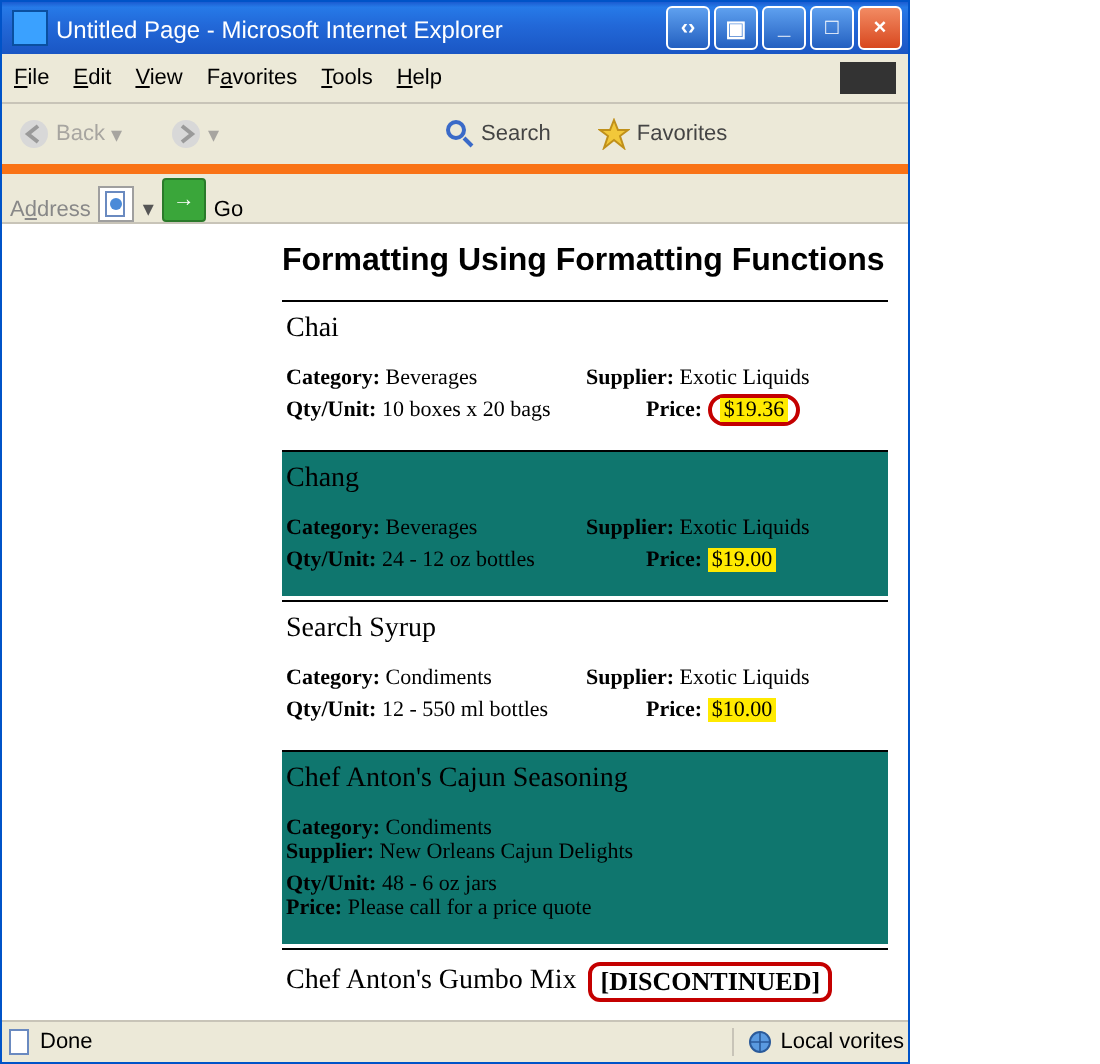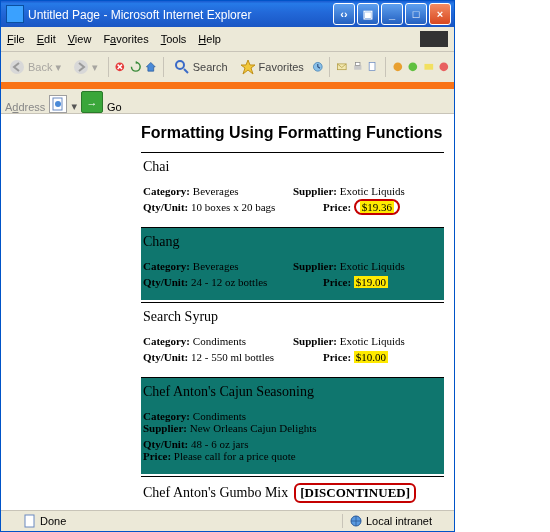--- a/index.html
+++ b/index.html
@@ -7,21 +7,21 @@
   .titlebar{height:26px;background:linear-gradient(to bottom,#1b5bd0 0%,#267ae8 10%,#2268d8 45%,#1a56c4 100%);display:flex;align-items:center;color:#fff;font-size:12px;padding:0 3px}
   .titlebar .tb-icon{width:16px;height:16px;background:#3aa1ff;border:1px solid #0a4fa0;margin:0 4px 0 2px}
   .titlebar .tb-title{flex:1;padding-top:1px}
   .tb-btns{display:flex;gap:2px}
   .tb-btn{width:20px;height:20px;border:1px solid #fff;border-radius:3px;background:linear-gradient(#5ea0ef,#2460c0);color:#fff;display:flex;align-items:center;justify-content:center;font-size:11px;font-weight:bold}
   .tb-btn.close{background:linear-gradient(#f28b63,#d8481f)}
   .menubar{height:20px;background:#ece9d8;display:flex;align-items:center;padding:2px 6px;border-bottom:1px solid #c8c4b8;font-size:11px}
   .menubar span{margin-right:12px}
   .menubar span u{text-decoration:underline}
   .menubar .corner{margin-left:auto;width:28px;height:16px;background:#333}
-  .toolbar{height:30px;background:#ece9d8;border-bottom:7px solid #f97316;display:flex;align-items:center;padding:0 4px;gap:4px}
+  .toolbar{height:30px;background:#ece9d8;border-bottom:5px solid #f97316;display:flex;align-items:center;padding:0 4px;gap:16px}
   .tbtn{display:flex;align-items:center;gap:3px;padding:2px 4px;font-size:11px;color:#444}
   .tbtn.disabled{color:#a7a5a0}
   .tbtn svg{width:16px;height:16px}
   .sep{width:1px;height:20px;background:#c8c4b8;margin:0 2px}
   .ticon{width:16px;height:16px;display:flex;align-items:center;justify-content:center}
   .addrbar{height:24px;background:#ece9d8;border-bottom:1px solid #c8c4b8;display:flex;align-items:flex-end;padding:0 4px;gap:4px;font-size:11px}
   .addrbar .addr-label{color:#888}
   .addrbar .page-icon{width:16px;height:16px;background:#fff;border:1px solid #9f9f9f;display:flex;align-items:center;justify-content:center}
   .addrbar input{flex:1;border:1px solid #7f9db9;height:18px;font:inherit;padding:0 4px}
   .go-btn{width:20px;height:20px;background:#3aa63a;border:1px solid #2a7a2a;border-radius:2px;display:flex;align-items:center;justify-content:center;color:#fff;font-weight:bold}
@@ -31,21 +31,21 @@
   .product{border-top:1px solid #000;padding:2px 2px 8px 2px;margin-bottom:2px}
   .product.pink{background:#0f766e}
   .pname{font:14px Verdana;font-weight:normal;margin:4px 0 10px 0;display:flex;align-items:center;gap:6px}
   .pname .disc-badge{border:2px solid #c40000;border-radius:6px;padding:0 4px;font:bold 13px Verdana}
   .row{font:bold 11px Verdana;margin:4px 0}
   .row .val{font-weight:normal}
   .row .lbl{font-weight:bold}
   .cell{display:inline-block}
   .price-hl{background:#ffea00;padding:0 2px}
   .circled-red{border:2px solid #c40000;border-radius:8px;padding:0 4px}
-  .statusbar{height:20px;background:#ece9d8;border-top:1px solid #c8c4b8;display:flex;align-items:center;padding:0 22px;font-size:11px;gap:6px}
+  .statusbar{height:20px;background:#ece9d8;border-top:1px solid #c8c4b8;display:flex;align-items:center;padding:0 2px;font-size:11px;gap:6px}
   .statusbar .sb-sec{display:flex;align-items:center;gap:3px}
   .statusbar .sb-spacer{flex:1}
   .statusbar .sb-div{width:1px;height:14px;background:#c8c4b8}
   .sm-icon{width:14px;height:14px}
   
   .viewport::-webkit-scrollbar{width:16px}
   .viewport::-webkit-scrollbar-track{background:#f2f0ea}
   .viewport::-webkit-scrollbar-thumb{background:#c8d4e8;border:1px solid #9cb2d8}
 </style>
 </head>
@@ -228,17 +228,17 @@
         </svg>
       <span>Done</span>
     </div>
     <div class="sb-spacer"></div>
     <div class="sb-div"></div>
     <div class="sb-sec">
       <svg class="sm-icon" viewBox="0 0 14 14">
           <circle cx="7" cy="7" r="5" fill="#5a9ae0" stroke="#2a5a9a"></circle>
           <path d="M2 7 H12 M7 2 V12" stroke="#2a5a9a" stroke-width="0.8"></path>
         </svg>
-      <span>Local intranet</span>
+      <span>Local vorites</span>
     </div>
   </div>
 
 </div>
 
 </body></html>

